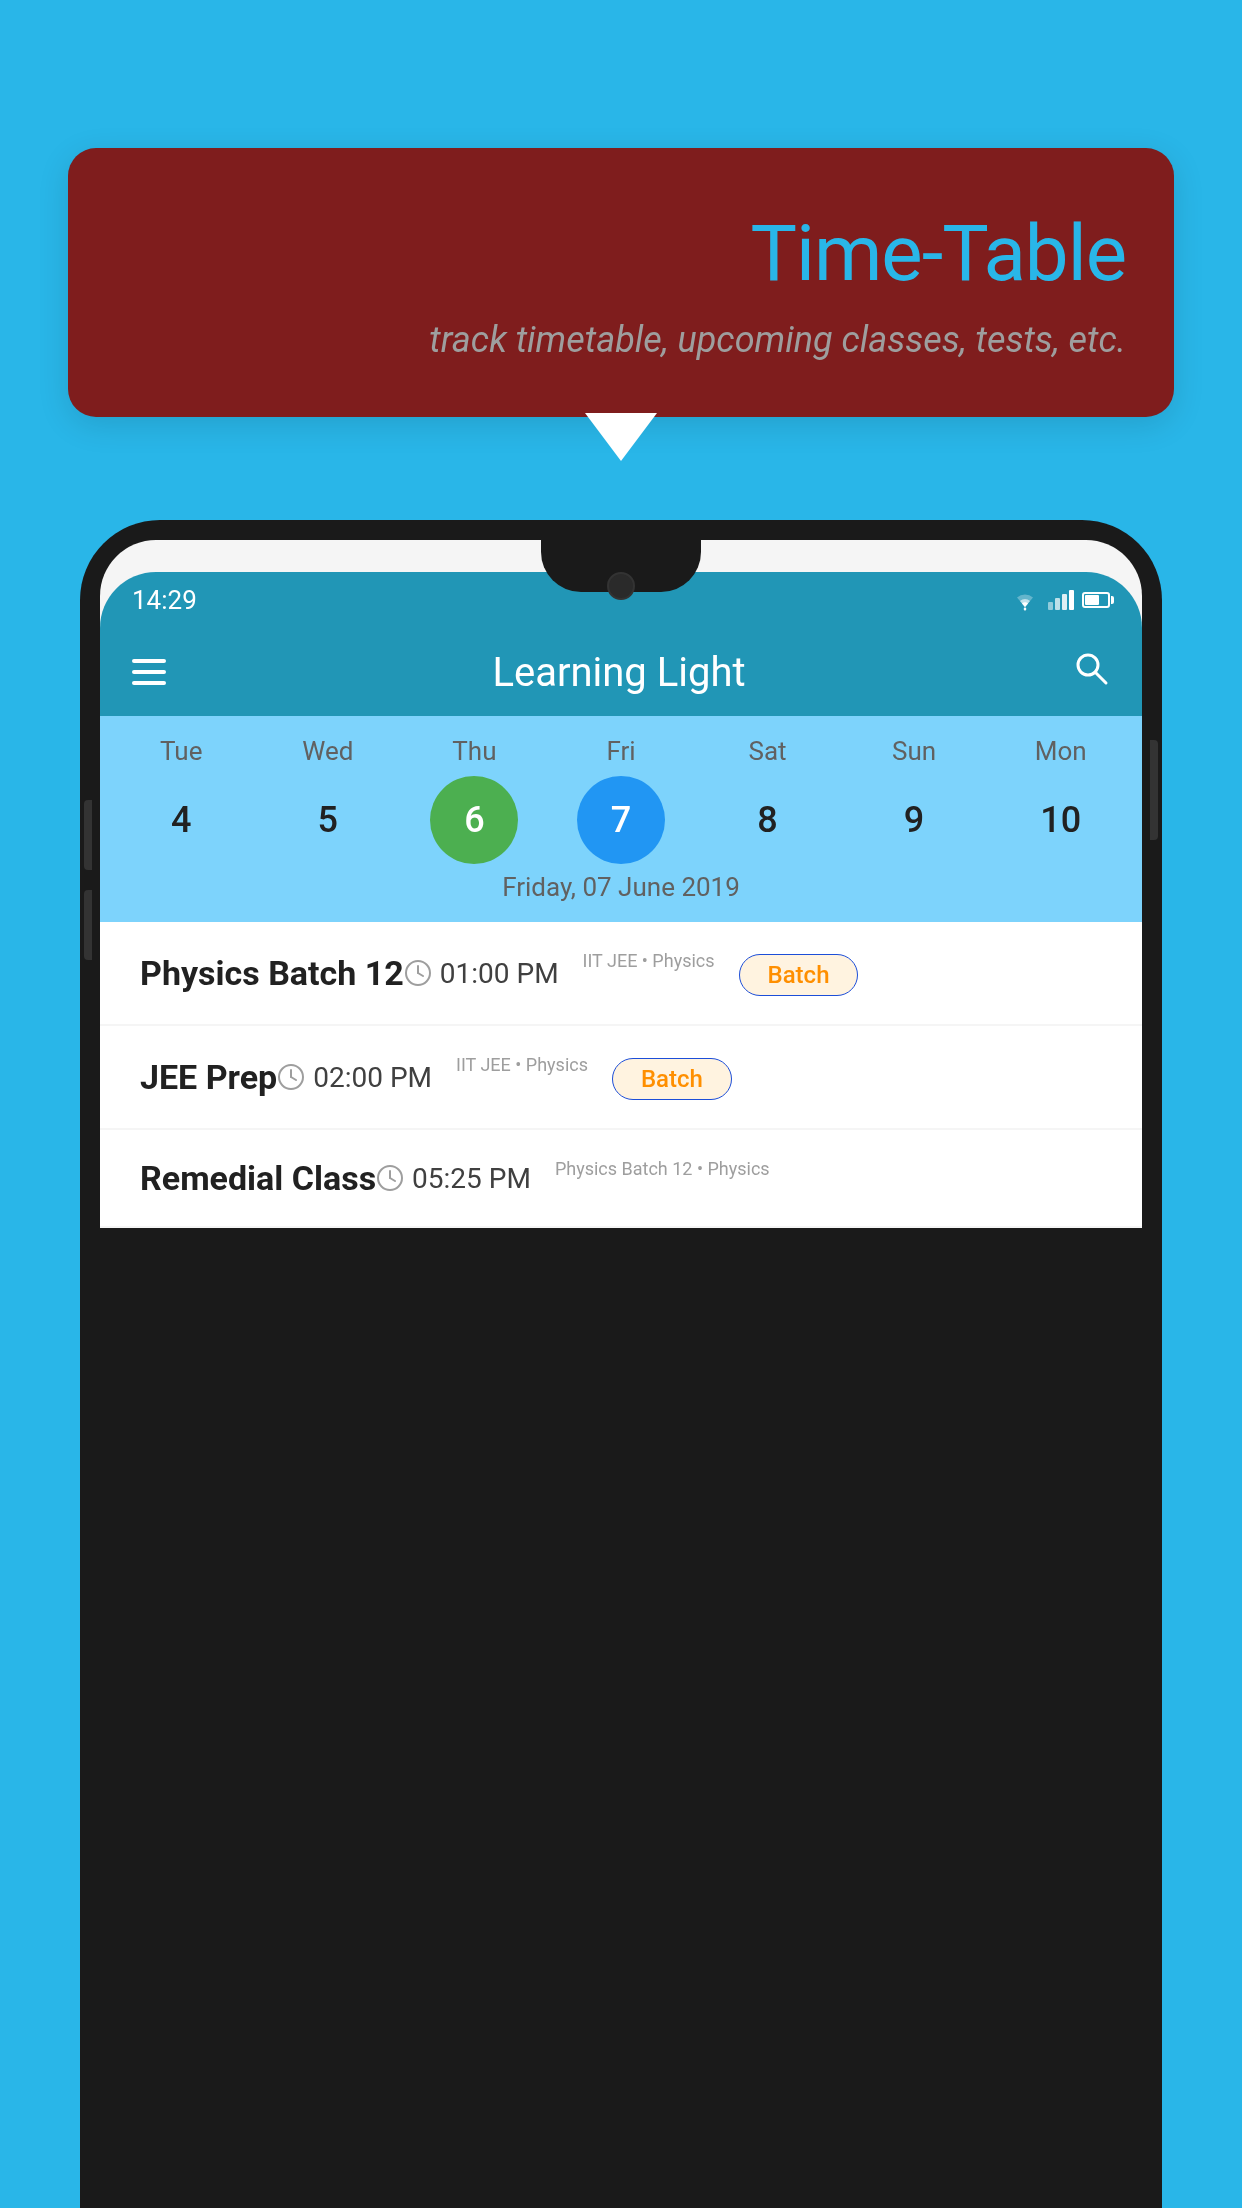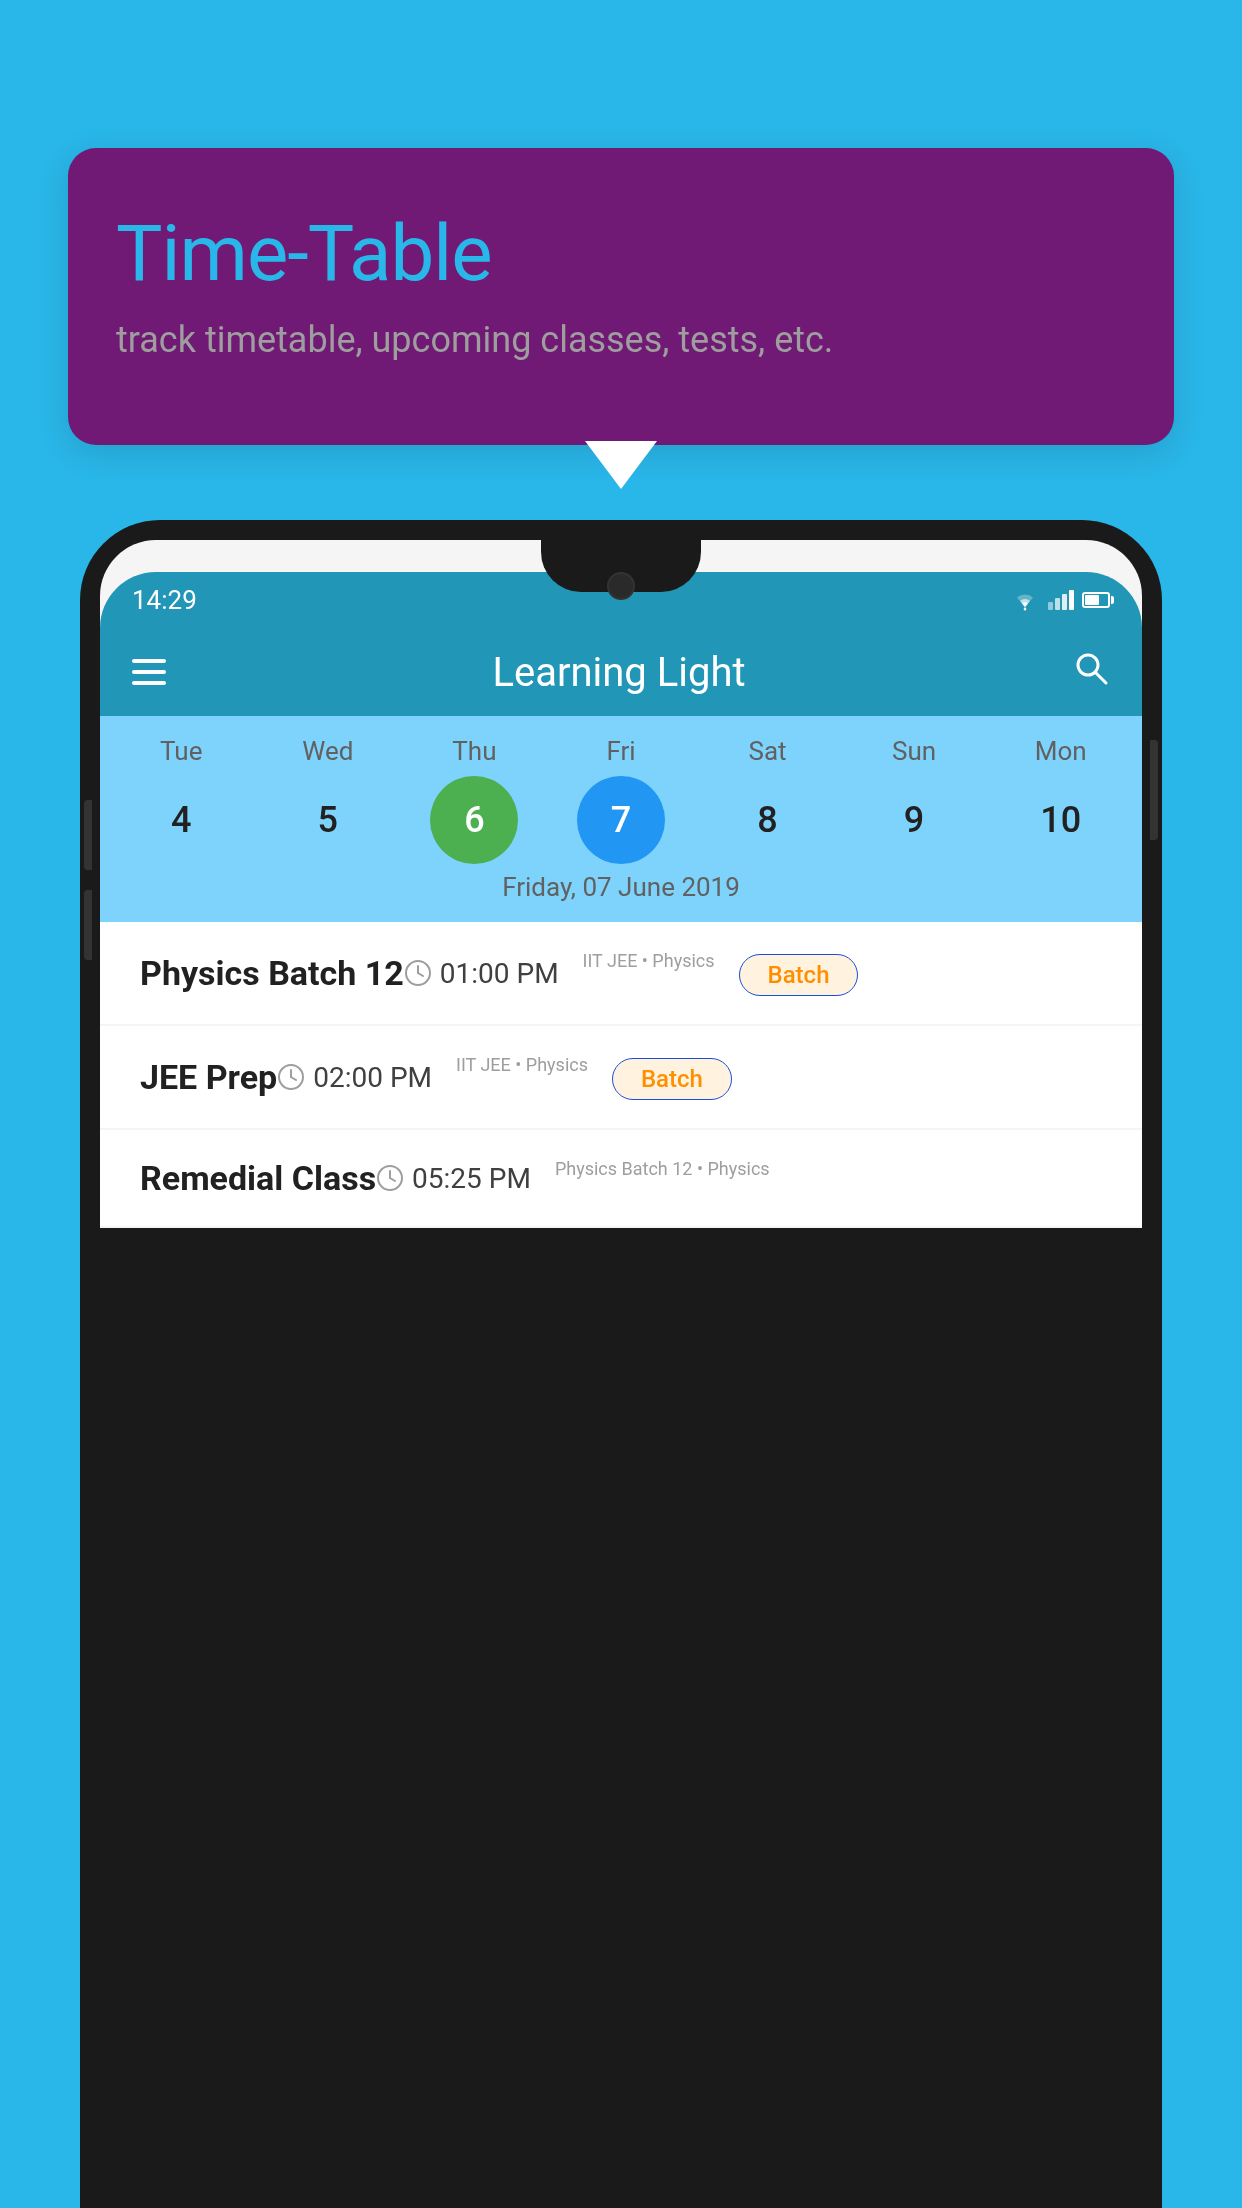--- a/index.html
+++ b/index.html
@@ -13,24 +13,24 @@
       overflow: hidden;
       position: relative;
     }
 
     
     .tooltip-card {
       position: absolute;
       top: 148px;
       left: 68px;
       right: 68px;
-      background: #701a75;
+      background: #7f1d1d;
       border-radius: 28px;
-      padding: 60px 48px 84px;
-      text-align: left;
+      padding: 60px 48px 56px;
+      text-align: right;
       box-shadow: 0 8px 32px rgba(0,0,0,0.12);
     }
 
     .tooltip-card::after {
       content: '';
       position: absolute;
       bottom: -44px;
       left: 50%;
       transform: translateX(-50%);
       width: 0;
@@ -45,20 +45,21 @@
       font-weight: 400;
       color: #29b6e8;
       margin-bottom: 20px;
       letter-spacing: -1px;
     }
 
     .tooltip-subtitle {
       font-size: 36px;
       color: #9e9e9e;
       font-weight: 400;
+      font-style: italic;
     }
 
     
     .phone-mockup {
       position: absolute;
       top: 520px;
       left: 80px;
       right: 80px;
       bottom: 0;
     }

